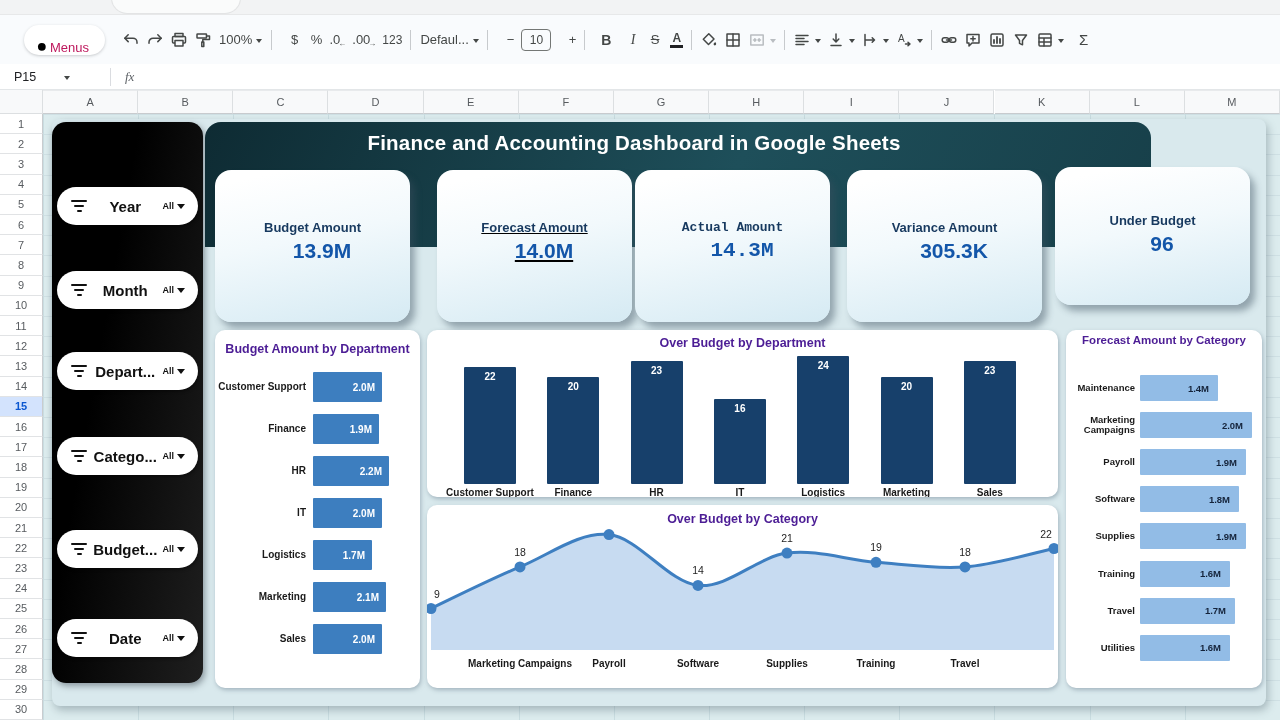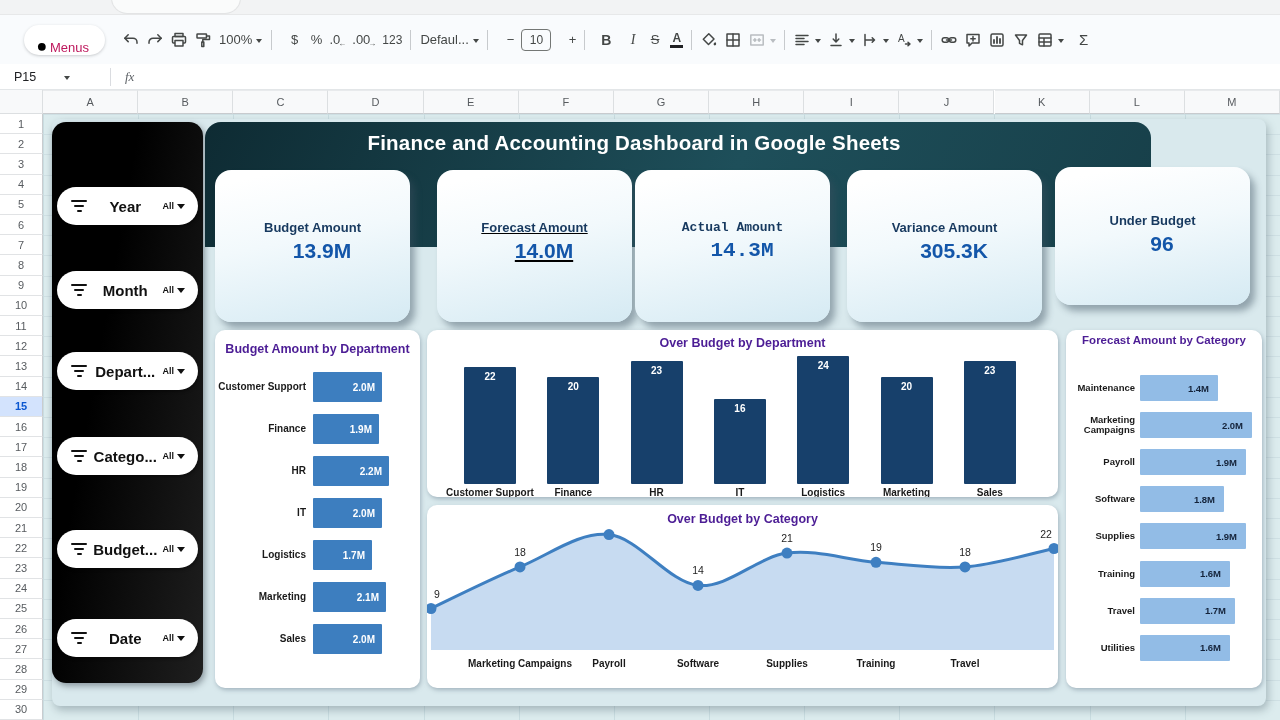--- a/index.html
+++ b/index.html
@@ -557,21 +557,21 @@
           <div class="frow" style="top: 82.1px;">
             <div class="flab">Marketing Campaigns</div>
             <div class="fbarr" style="width: 112px;">2.0M</div>
           </div>
           <div class="frow" style="top: 119.2px;">
             <div class="flab">Payroll</div>
             <div class="fbarr" style="width: 106px;">1.9M</div>
           </div>
           <div class="frow" style="top: 156.3px;">
             <div class="flab">Software</div>
-            <div class="fbarr" style="width: 84px;">1.8M</div>
+            <div class="fbarr" style="width: 99px;">1.8M</div>
           </div>
           <div class="frow" style="top: 193.4px;">
             <div class="flab">Supplies</div>
             <div class="fbarr" style="width: 106px;">1.9M</div>
           </div>
           <div class="frow" style="top: 230.5px;">
             <div class="flab">Training</div>
             <div class="fbarr" style="width: 90px;">1.6M</div>
           </div>
           <div class="frow" style="top: 267.6px;">

